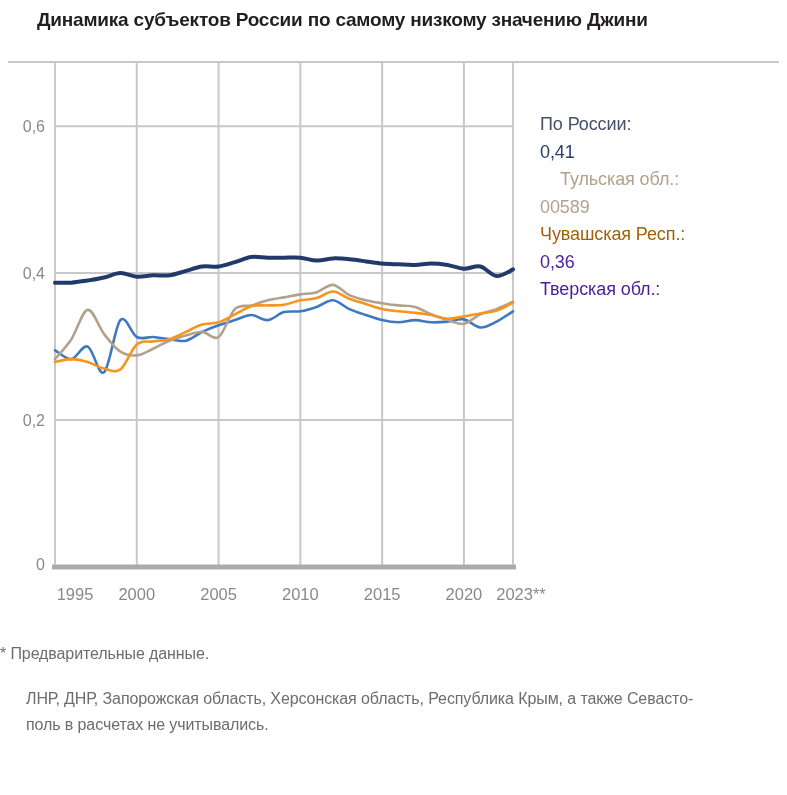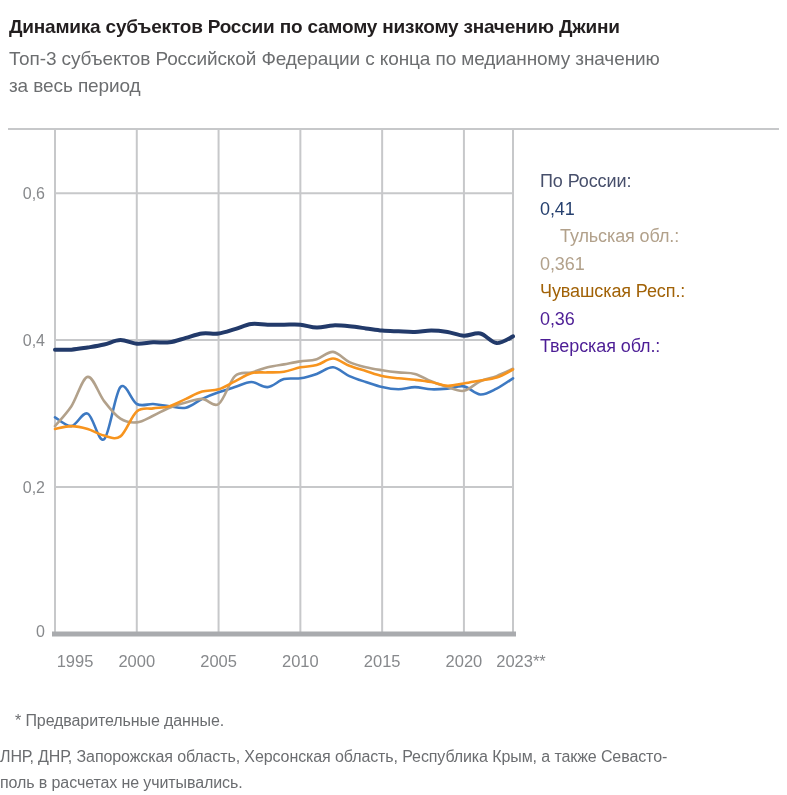--- a/index.html
+++ b/index.html
@@ -1,42 +1,38 @@
 <!DOCTYPE html>
 <html><head>
 <meta charset="utf-8">
 <style>
   html,body{margin:0;padding:0;background:#ffffff;}
   body{
     width:787px;height:795px;overflow:hidden;
     font-family:"Liberation Sans","DejaVu Sans",sans-serif;
     -webkit-font-smoothing:antialiased;
   }
-  .header{padding:15px 10px 0 9px;}
+  .header{padding:8px 10px 0 9px;margin-left:28px;}
   .title{font-size:19px;font-weight:bold;color:#221e1f;line-height:24px;letter-spacing:-0.2px;}
   .subtitle{margin-top:6px;font-size:19px;color:#6c6e70;line-height:27px;letter-spacing:-0.1px;}
   .divider{border:none;border-top:2px solid #c7c8ca;margin:29px 8px 0 8px;height:0;}
   .chart-wrap{position:relative;height:575px;}
   #chart-svg{position:absolute;left:0;top:0;}
-  .legend{position:absolute;left:540px;top:38px;font-size:18px;line-height:27.5px;letter-spacing:-0.1px;}
+  .legend{position:absolute;left:540px;top:48px;font-size:18px;line-height:27.5px;letter-spacing:-0.1px;}
   .legend div{white-space:nowrap;}
   .footnotes{color:#6b6d70;font-size:16px;letter-spacing:-0.1px;}
-  .fn1{padding-left:15px;margin-top:6px;line-height:20px;}
-  .fn2{margin-top:13px;line-height:26px;}
+  .fn1{margin-top:6px;line-height:20px;}
+  .fn2{padding-left:26px;margin-top:22px;line-height:26px;}
   text{font-family:"Liberation Sans","DejaVu Sans",sans-serif;}
 </style>
 </head>
 <body>
 
 <div class="header">
   <div class="title">Динамика субъектов России по самому низкому значению Джини</div>
-  <div class="subtitle">
-    <div>Топ-3 субъектов Российской Федерации с конца по медианному значению</div>
-    <div>за весь период</div>
-  </div>
 </div>
 
 <hr class="divider">
 
 <div class="chart-wrap">
   <svg id="chart-svg" width="787" height="575">
       <line x1="55" y1="357.0612244897959" x2="513" y2="357.0612244897959" stroke="#c7c8ca" stroke-width="2"></line>
       <line x1="55" y1="210.1224489795918" x2="513" y2="210.1224489795918" stroke="#c7c8ca" stroke-width="2"></line>
       <line x1="55" y1="63.18367346938783" x2="513" y2="63.18367346938783" stroke="#c7c8ca" stroke-width="2"></line>
       <line x1="55" y1="0" x2="55" y2="504" stroke="#c7c8ca" stroke-width="2"></line>
@@ -63,21 +59,21 @@
       <text x="463.92857142857144" y="537" text-anchor="middle" font-size="16.5" fill="#87898c">2020</text>
       <text x="521" y="537" text-anchor="middle" font-size="16.5" fill="#87898c">2023**</text>
     </svg>
   <div class="legend">
     <div class="legend-entry">
       <div style="color: rgb(71, 79, 107);">По России:</div>
       <div style="color: rgb(38, 64, 111);">0,41</div>
     </div>
     <div class="legend-entry">
       <div style="color: rgb(178, 161, 139); margin-left: 20px;">Тульская обл.:</div>
-      <div style="color: rgb(178, 161, 139);">0,361</div>
+      <div style="color: rgb(178, 161, 139);">00589</div>
     </div>
     <div class="legend-entry">
       <div style="color: #a16207;">Чувашская Респ.:</div>
       <div style="color: #4c1d95;">0,36</div>
     </div>
     <div class="legend-entry">
       <div style="color: #4c1d95;">Тверская обл.:</div>
     </div>
   </div>
 </div>

